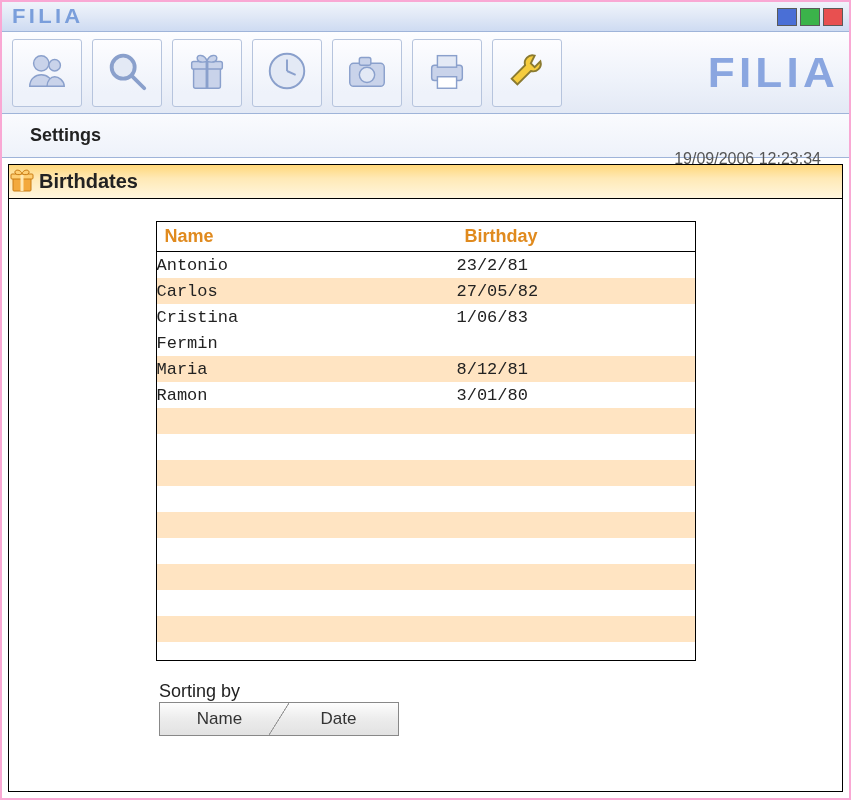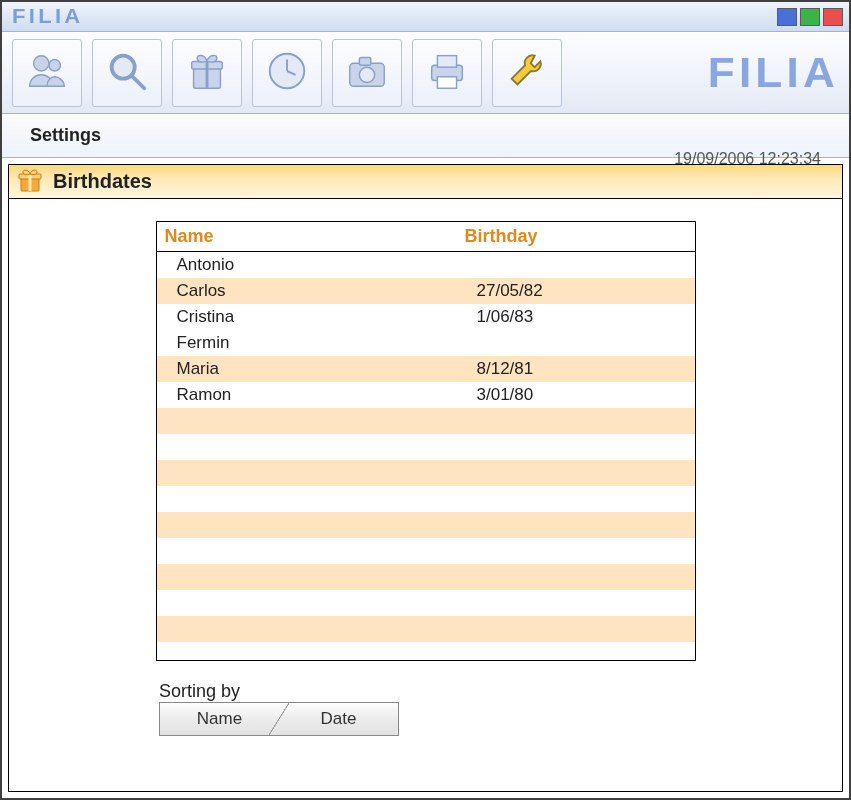--- a/index.html
+++ b/index.html
@@ -6,21 +6,21 @@
   body {
     font-family: Arial, Helvetica, sans-serif;
     background: #fff;
     width: 851px;
     height: 800px;
     overflow: hidden;
   }
   .window-frame {
     width: 851px;
     height: 800px;
-    border: 2px solid #404040;
+    border: 2px solid #f9a8d4;
     background: #fff;
     display: flex;
     flex-direction: column;
   }
   
   .titlebar {
     height: 30px;
     background: linear-gradient(to bottom, #f0f4fb 0%, #e0e8f6 50%, #cedbf2 100%);
     border-bottom: 1px solid #9fb4d9;
     display: flex;
@@ -115,22 +115,22 @@
     border: 1px solid #000;
     background: #fff;
     padding: 0 0 10px 0;
   }
   .panel-header {
     height: 34px;
     background: linear-gradient(to bottom, #ffd77a 0%, #ffe9b5 40%, #fff6de 100%);
     border-bottom: 1px solid #000;
     display: flex;
     align-items: center;
-    padding-left: 8px;
-    gap: 10px;
+    padding-left: 0;
+    gap: 4px;
   }
   .panel-header-title {
     font-weight: 700;
     font-size: 20px;
     color: #222;
   }
   .present-icon svg { width: 26px; height: 26px; }
   
   .table-wrap {
     margin: 22px auto 0 auto;
@@ -156,21 +156,21 @@
   .col-bday { flex: 1; }
   .t-body { }
   .t-row {
     display: flex;
     height: 26px;
     align-items: center;
     font-size: 17px;
     color: #222;
   }
   .t-row.alt { background: #ffe4c2; }
-  .t-row div { padding-left: 20px; }
+  .t-row div { padding-left: 0; font-family: Liberation Mono, monospace; }
   
   .sort-wrap {
     margin: 20px 0 0 150px;
     font-size: 18px;
     color: #222;
   }
   .sort-label { display: block; }
   .sort-buttons {
     display: flex;
     border: 1px solid #888;
@@ -325,20 +325,21 @@
       </div>
 
       <div class="table-wrap">
         <div class="t-head">
           <div class="col-name">Name</div>
           <div class="col-bday">Birthday</div>
         </div>
         <div class="t-body" id="table-body">
             <div class="t-row">
               <div class="col-name">Antonio</div>
+              <div class="col-bday">23/2/81</div>
             </div>
             <div class="t-row alt">
               <div class="col-name">Carlos</div>
               <div class="col-bday">27/05/82</div>
             </div>
             <div class="t-row">
               <div class="col-name">Cristina</div>
               <div class="col-bday">1/06/83</div>
             </div>
             <div class="t-row">

